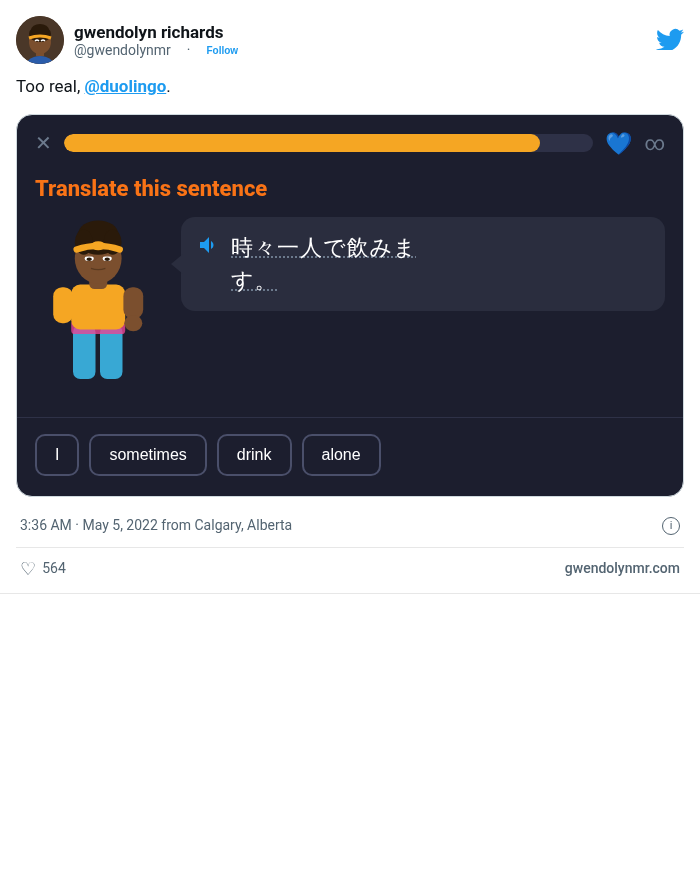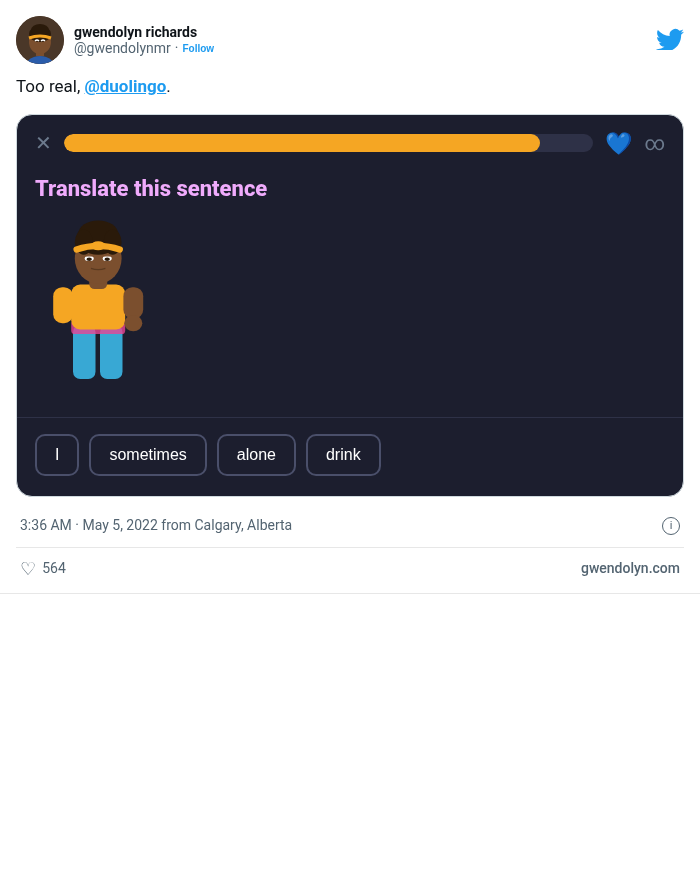--- a/index.html
+++ b/index.html
@@ -41,28 +41,28 @@
       justify-content: center;
     }
 
     .user-text {
       display: flex;
       flex-direction: column;
     }
 
     .display-name {
       font-weight: 700;
-      font-size: 14px;
+      font-size: 17px;
       color: #0f1419;
     }
 
     .user-meta {
       display: flex;
       align-items: center;
-      gap: 4px;
+      gap: 16px;
       font-size: 14px;
       color: #536471;
     }
 
     .follow-btn {
       color: #1d9bf0;
       font-weight: 700;
       font-size: 10px;
       cursor: pointer;
       background: none;
@@ -131,21 +131,21 @@
       font-size: 22px;
       color: #1d9bf0;
     }
 
     .infinity-icon {
       font-size: 20px;
       color: #6c7a8d;
     }
 
     .card-title {
-      color: #f0abfc;
+      color: #f97316;
       font-size: 22px;
       font-weight: 800;
       padding: 8px 18px 16px 18px;
     }
 
     .card-content {
       display: flex;
       align-items: flex-start;
       padding: 0 18px 20px 18px;
       gap: 16px;
@@ -380,35 +380,47 @@
           <ellipse cx="48" cy="47" rx="3" ry="2" fill="#2a1a0a"></ellipse>
           <ellipse cx="68" cy="47" rx="3" ry="2" fill="#2a1a0a"></ellipse>
 
           <path d="M43 44 Q48 41 53 44" fill="#7b4f2e"></path>
           <path d="M63 44 Q68 41 73 44" fill="#7b4f2e"></path>
 
           <path d="M50 57 Q58 60 66 57" stroke="#5a3a20" stroke-width="1.5" fill="none"></path>
         </svg>
       </div>
 
+      <div class="speech-bubble">
+        <div class="bubble-content">
+          <span class="sound-icon">
+            <svg width="24" height="24" viewBox="0 0 24 24" fill="#1d9bf0" xmlns="http://www.w3.org/2000/svg">
+              <path d="M3 9v6h4l5 5V4L7 9H3zm13.5 3c0-1.77-1.02-3.29-2.5-4.03v8.05c1.48-.73 2.5-2.25 2.5-4.02z"></path>
+            </svg>
+          </span>
+          <div class="japanese-text">
+            <span class="dotted-underline">時々一人で飲みま<br>す。</span>
+          </div>
+        </div>
+      </div>
     </div>
 
     <div class="word-bank">
       <button class="word-chip">I</button>
       <button class="word-chip">sometimes</button>
+      <button class="word-chip">drink</button>
       <button class="word-chip">alone</button>
-      <button class="word-chip">drink</button>
     </div>
   </div>
 
   <div class="footer-row">
     <span class="tweet-timestamp">3:36 AM · May 5, 2022 from Calgary, Alberta</span>
     <div class="info-icon">i</div>
   </div>
 
   <div class="tweet-actions">
     <div class="action-item">
       <span class="action-icon">♡</span>
       <span>564</span>
     </div>
-    <span class="bored-panda-watermark">gwendolyn.com</span>
+    <span class="bored-panda-watermark">gwendolynmr.com</span>
   </div>
 </div>
 
 </body></html>

